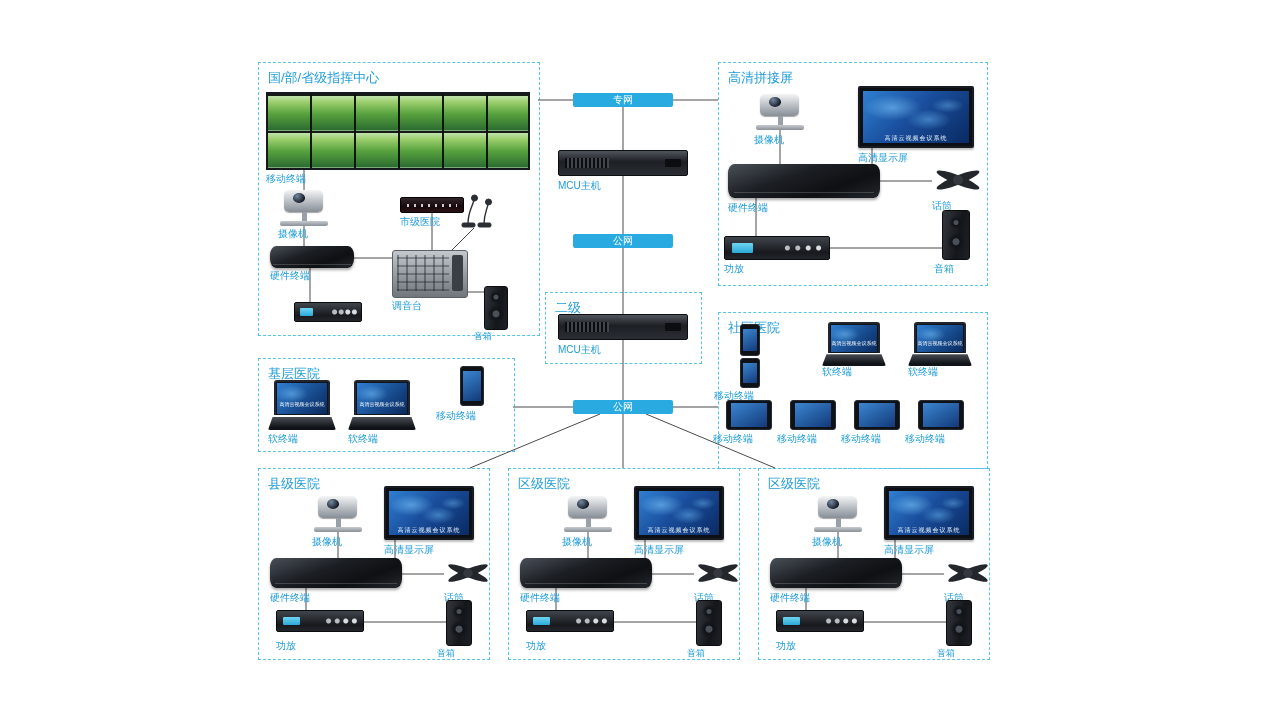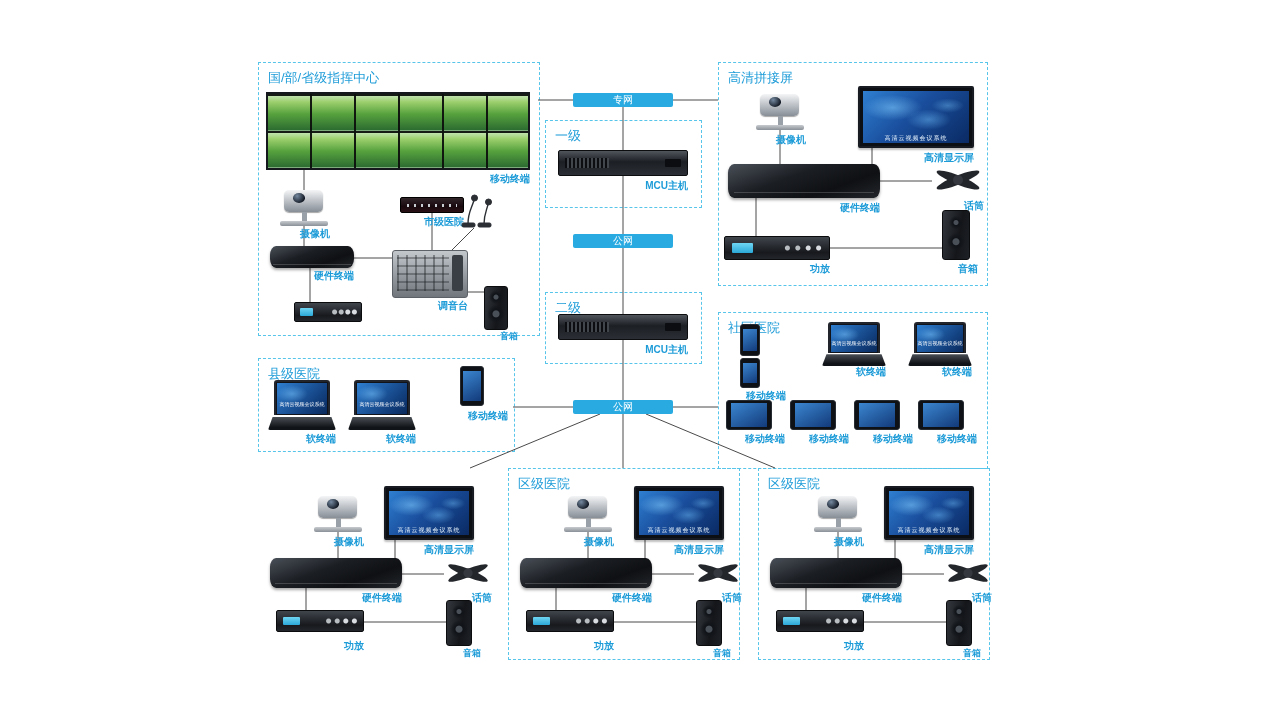--- a/index.html
+++ b/index.html
@@ -11,21 +11,21 @@
   #lines { position:absolute; left:0; top:0; z-index:1; pointer-events:none; }
   #lines line { stroke:var(--line,#4a4a4a); stroke-width:1; }
 
   .group { position:absolute; border:1px dashed var(--border,#57C5EA); z-index:0; background:transparent; }
   .group-title { position:absolute; left:9px; top:6px; color:var(--label,#1E9CD8); font-size:13px; white-space:nowrap; }
 
   .netbar { position:absolute; width:100px; height:14px; background:var(--accent,#29ABE2); color:#fff;
     font-size:10px; line-height:14px; text-align:center; border-radius:2px; z-index:2; }
 
   .dev { position:absolute; z-index:2; }
-  .lbl { position:absolute; z-index:2; text-align:right; color:var(--label,#1E9CD8); font-size:10px; line-height:1.2; white-space:nowrap;font-weight:bold; }
+  .lbl { position:absolute; z-index:2; text-align:left; color:var(--label,#1E9CD8); font-size:10px; line-height:1.2; white-space:nowrap; }
 
   
   .videowall { border:2px solid #15181c; box-sizing:border-box;
     background:repeating-linear-gradient(180deg,#cde9c4 0px,#9ccf6d 8px,#57a23e 20px,#2c6c31 36px,#cde9c4 37px); }
   .videowall:after { content:''; position:absolute; inset:0;
     background:
       repeating-linear-gradient(90deg, transparent 0 42px, rgba(12,16,12,.95) 42px 44px),
       repeating-linear-gradient(0deg, transparent 0 35px, rgba(12,16,12,.95) 35px 37px); }
 
   
@@ -154,31 +154,31 @@
     <line x1="806" y1="588" x2="806" y2="610"></line>
     <line x1="864" y1="622" x2="946" y2="622"></line>
   </svg>
 
   <div class="group" style="left:258px;top:62px;width:280px;height:272px">
     <div class="group-title">国/部/省级指挥中心</div>
   </div>
   <div class="group" style="left:718px;top:62px;width:268px;height:222px">
     <div class="group-title">高清拼接屏</div>
   </div>
-  <div class="group" style="left:545px;top:120px;width:155px;height:86px">
-    <div class="group-title">一级</div>
-  </div>
   <div class="group" style="left:545px;top:292px;width:155px;height:70px">
     <div class="group-title">二级</div>
   </div>
   <div class="group" style="left:258px;top:358px;width:255px;height:92px">
-    <div class="group-title">县级医院</div>
+    <div class="group-title">基层医院</div>
   </div>
   <div class="group" style="left:718px;top:312px;width:268px;height:155px">
     <div class="group-title">社区医院</div>
+  </div>
+  <div class="group" style="left:258px;top:468px;width:230px;height:190px">
+    <div class="group-title">县级医院</div>
   </div>
   <div class="group" style="left:508px;top:468px;width:230px;height:190px">
     <div class="group-title">区级医院</div>
   </div>
   <div class="group" style="left:758px;top:468px;width:230px;height:190px">
     <div class="group-title">区级医院</div>
   </div>
 
   <div class="netbar" style="left:573px;top:93px">专网</div>
   <div class="netbar" style="left:573px;top:234px">公网</div>

